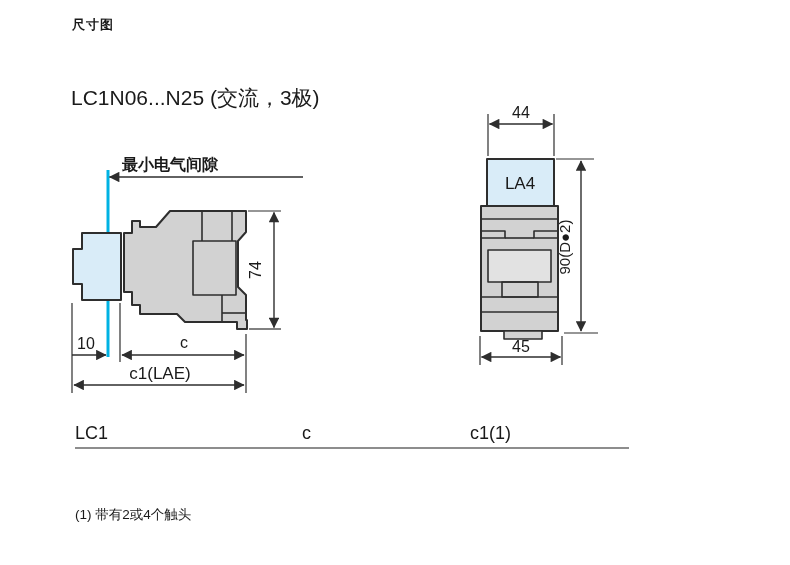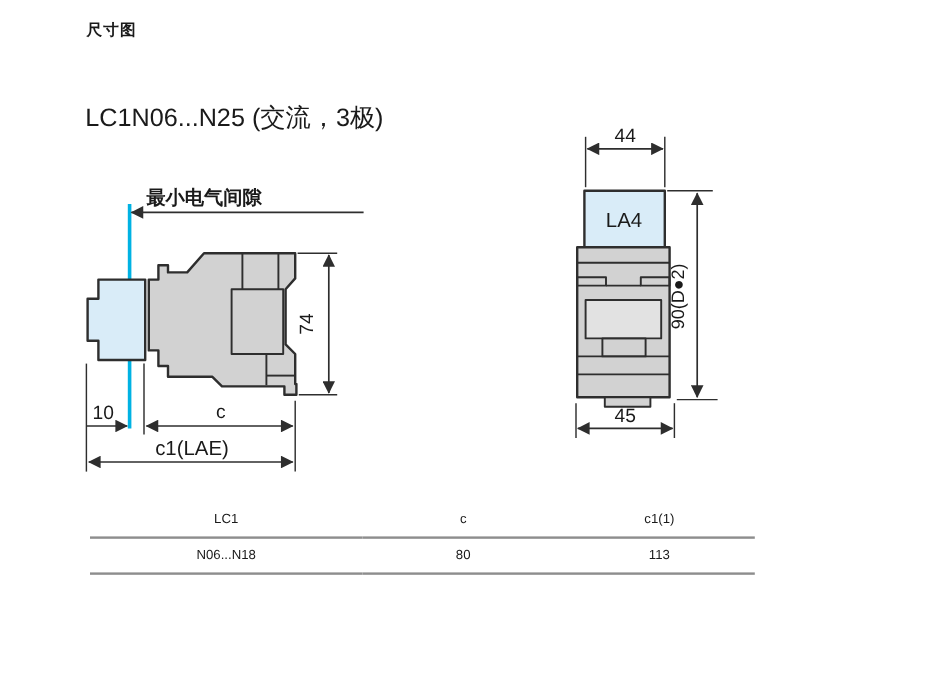--- a/index.html
+++ b/index.html
@@ -9,21 +9,21 @@
   }
   .doc-title{position:absolute;left:72px;top:16px;font-size:13px;font-weight:bold;letter-spacing:1px;}
   .doc-subtitle{position:absolute;left:71px;top:52px;font-size:21px;font-weight:400;margin-top:32px;}
   svg text{font-family:"Liberation Sans","DejaVu Sans",sans-serif;fill:#1a1a1a;}
   .lbl{font-size:16px;font-weight:600;}
   .dim{font-size:16px;}
   .dim-lg{font-size:17px;}
   .dim-sm{font-size:15px;}
   .spec-table{position:absolute;left:75px;top:419px;width:554px;border-collapse:collapse;table-layout:fixed;}
   .spec-table th,.spec-table td{
-    font-size:11px;font-weight:400;text-align:center;vertical-align:middle;
+    font-size:18px;font-weight:400;text-align:left;vertical-align:middle;
     height:26px;padding:1px 0 1px 0;border-bottom:2px solid #8d8d8d;
   }
   .col-1{width:227px;} .col-2{width:168px;} .col-3{width:159px;}
   .footnote{position:absolute;left:75px;top:506px;font-size:13.5px;color:#1a1a1a;}
 </style>
 </head>
 <body>
 
 <div class="page">
 
@@ -129,22 +129,18 @@
         <col class="col-3">
     </colgroup>
     <thead>
       <tr>
         <th>LC1</th>
         <th>c</th>
         <th>c1(1)</th>
       </tr>
     </thead>
     <tbody>
-      <tr>
-        <td>N06...N18</td>
-        <td>80</td>
-        <td>113</td>
-      </tr>
     </tbody>
   </table>
 
+  <div class="footnote">(1) 带有2或4个触头</div>
 
 </div>
 
 </body></html>

